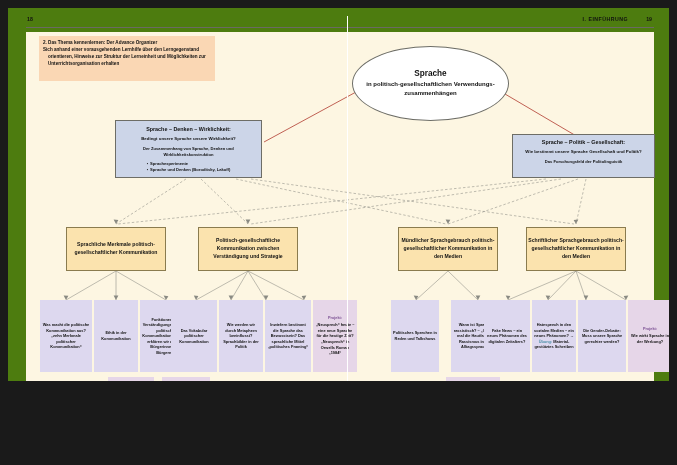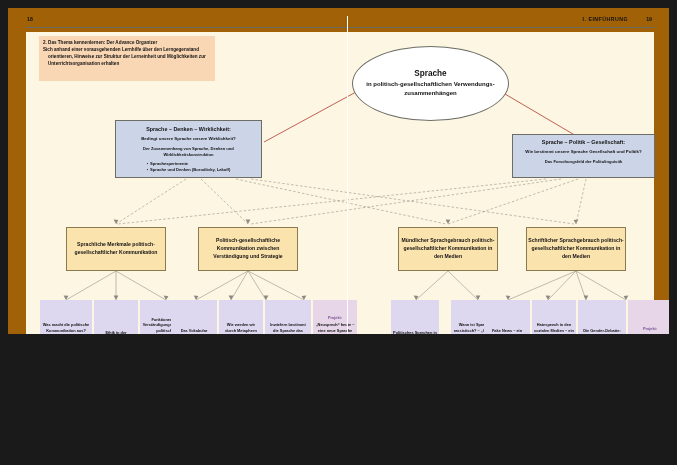--- a/index.html
+++ b/index.html
@@ -1,17 +1,17 @@
 <!DOCTYPE html>
 <html><head>
 <meta charset="utf-8">
 <style>
   html,body{margin:0;padding:0;background:#1a1a1a;}
   body{width:677px;height:465px;overflow:hidden;font-family:"Liberation Sans",sans-serif;}
-  .page{position:absolute;left:8px;top:8px;width:661px;height:326px;background:#a16207;overflow:hidden;}
+  .page{position:absolute;left:8px;top:8px;width:661px;height:373px;background:#4d7c0f;overflow:hidden;}
   .pagehead{position:absolute;left:18px;top:8px;width:628px;height:14px;}
   .pagehead .rule{position:absolute;left:0;top:11px;width:628px;height:1px;background:#6a6a62;}
   .pagehead .lnum{position:absolute;left:1px;top:0px;font-size:5.2px;font-weight:bold;color:#111;letter-spacing:.2px;}
   .pagehead .rlab{position:absolute;right:26px;top:0px;font-size:5.2px;font-weight:bold;color:#111;letter-spacing:.5px;}
   .pagehead .rnum{position:absolute;right:2px;top:0px;font-size:5.2px;font-weight:bold;color:#111;}
   .canvas{position:absolute;left:18px;top:24px;width:628px;height:414px;background:#fdf6e2;}
   .gutter{position:absolute;left:339px;top:8px;width:1px;height:430px;background:#ffffff;z-index:6;}
   svg.links{position:absolute;left:0;top:0;width:628px;height:414px;}
   .node{position:absolute;box-sizing:border-box;z-index:3;display:flex;flex-direction:column;
         align-items:center;justify-content:center;text-align:center;}

